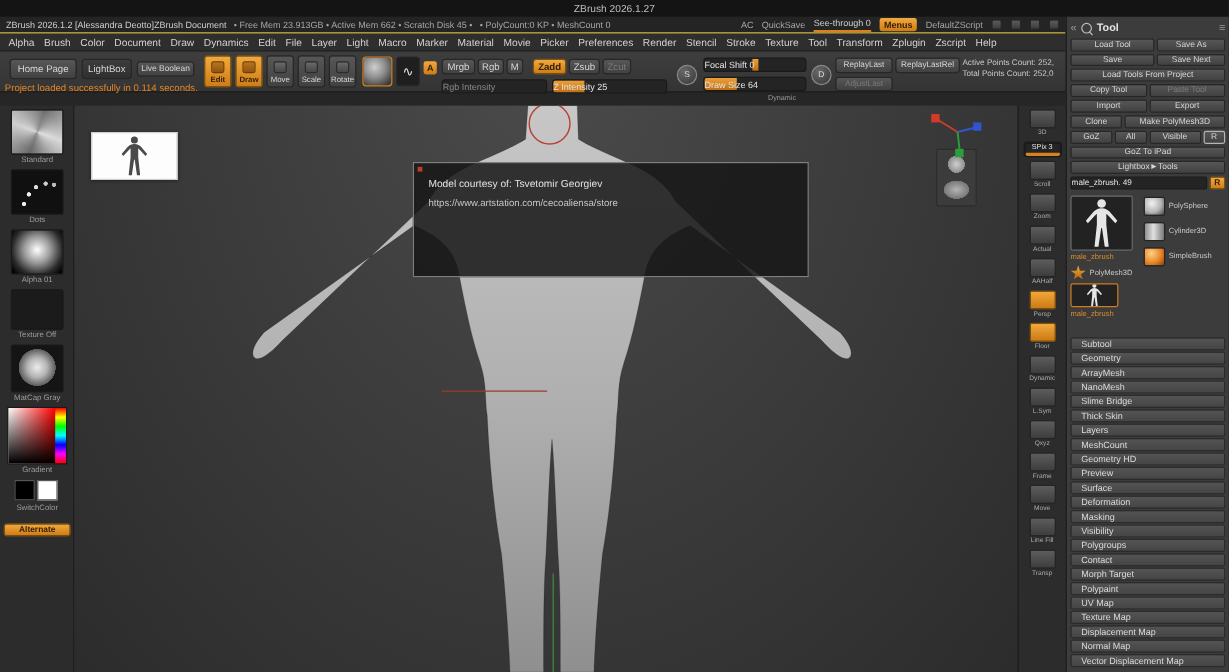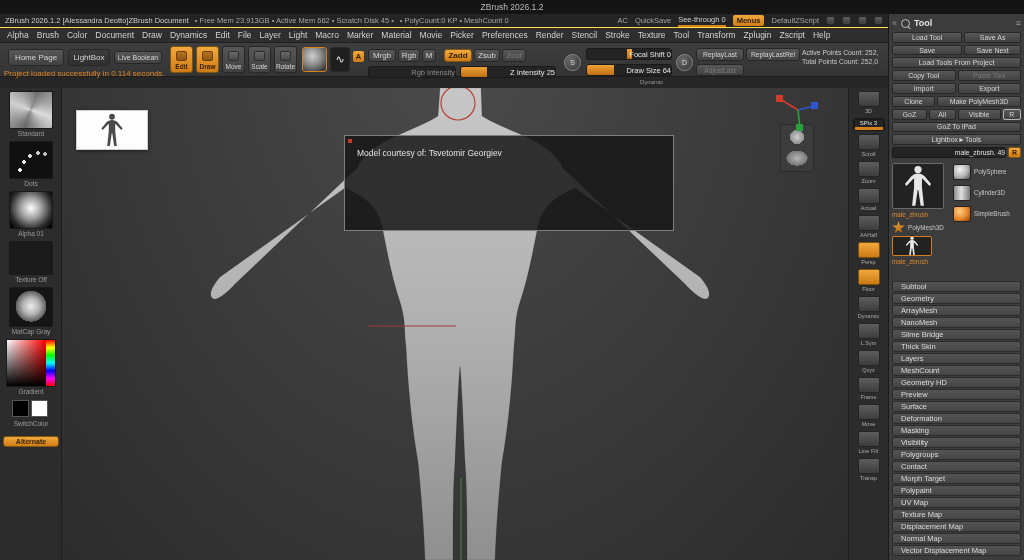--- a/index.html
+++ b/index.html
@@ -13,21 +13,21 @@
     background:linear-gradient(#575757,#414141);
     border:1px solid #272727;border-radius:3px;color:#d6d6d6;
     font-size:8px;display:flex;align-items:center;justify-content:center;
     box-sizing:border-box;white-space:nowrap;overflow:hidden;
   }
   .btn.orange{background:linear-gradient(#f2a93d,#cf7c15);color:#36220a;font-weight:bold;border-color:#7d5410;}
   .btn.dark{background:linear-gradient(#3c3c3c,#2f2f2f);}
   .btn.grayed{color:#7b7b7b;}
   .slider{
     position:relative;background:#242424;border:1px solid #1a1a1a;border-radius:3px;
-    color:#e4e4e4;font-size:7.5px;display:flex;align-items:center;justify-content:flex-end;
+    color:#e4e4e4;font-size:7.5px;display:flex;align-items:center;justify-content:flex-start;
     box-sizing:border-box;overflow:hidden;white-space:nowrap;
   }
   .slider .fill{position:absolute;left:0;top:0;bottom:0;background:linear-gradient(#eda137,#c06f14);}
   .slider .mark{position:absolute;top:0;bottom:0;width:5px;background:linear-gradient(#eda137,#c06f14);}
   .slider span{position:relative;z-index:1;}
   .slider.grayed{color:#8a8a8a;}
   .tinylabel{font-size:6.5px;color:#9c9c9c;text-align:center;line-height:8px;white-space:nowrap;}
 
   
   #titlebar{position:absolute;left:0;top:0;width:1024px;height:14px;background:#141414;
@@ -165,21 +165,21 @@
   
   #tp-sections{flex:1;display:flex;flex-direction:column;gap:1px;margin-top:12px;}
   .section{flex:1;min-height:0;background:linear-gradient(#545454,#454545);border:1px solid #2b2b2b;
     border-radius:2px;color:#dcdcdc;font-size:7.5px;display:flex;align-items:center;
     padding-left:8px;box-sizing:border-box;white-space:nowrap;overflow:hidden;}
 </style>
 </head>
 <body>
 
 <div id="titlebar">
-  <span>ZBrush 2026.1.2</span>
+  <span>ZBrush 2026.1.27</span>
 </div>
 
 <div id="infobar">
   <span class="doc">ZBrush 2026.1.2 [Alessandra Deotto]ZBrush Document</span>
   <span>• Free Mem 23.913GB  • Active Mem 662  • Scratch Disk 45  •</span>
   <span>• PolyCount:0 KP  • MeshCount 0</span>
   <span class="right">
     <span>AC</span>
     <span>QuickSave</span>
     <span class="seethrough">See-through 0</span>
@@ -400,20 +400,21 @@
   <div id="doc-thumb">
     <svg width="30" height="34" viewBox="0 0 44 64">
       <circle cx="22" cy="7" r="5.5" fill="#4a4a4a"></circle>
       <path fill="#4a4a4a" d="M22 13 C17 13 15 15 12 17 L2 29 L4.5 32 L13 23 L16 20 L16 34 L13 62 L18 62 L21.5 38 L22.5 38 L26 62 L31 62 L28 34 L28 20 L31 23 L39.5 32 L42 29 L32 17 C29 15 27 13 22 13 Z"></path>
     </svg>
   </div>
 
   <div id="notice">
     <span class="redmark"></span>
     <div class="l1">Model courtesy of: Tsvetomir Georgiev</div>
+    <div class="l2">https://www.artstation.com/cecoaliensa/store</div>
   </div>
 
   <div id="head-thumb"></div>
 
   <svg id="axis-gizmo" width="44" height="38" viewBox="0 0 44 38">
     <line x1="24" y1="16" x2="6" y2="5" stroke="#d03b2a" stroke-width="1.6"></line>
     <rect x="2" y="1" width="7" height="7" fill="#d03b2a"></rect>
     <line x1="24" y1="16" x2="40" y2="12" stroke="#2f55d0" stroke-width="1.6"></line>
     <rect x="37" y="8" width="7" height="7" fill="#2f55d0"></rect>
     <line x1="24" y1="16" x2="26" y2="34" stroke="#2ba03a" stroke-width="1.6"></line>

